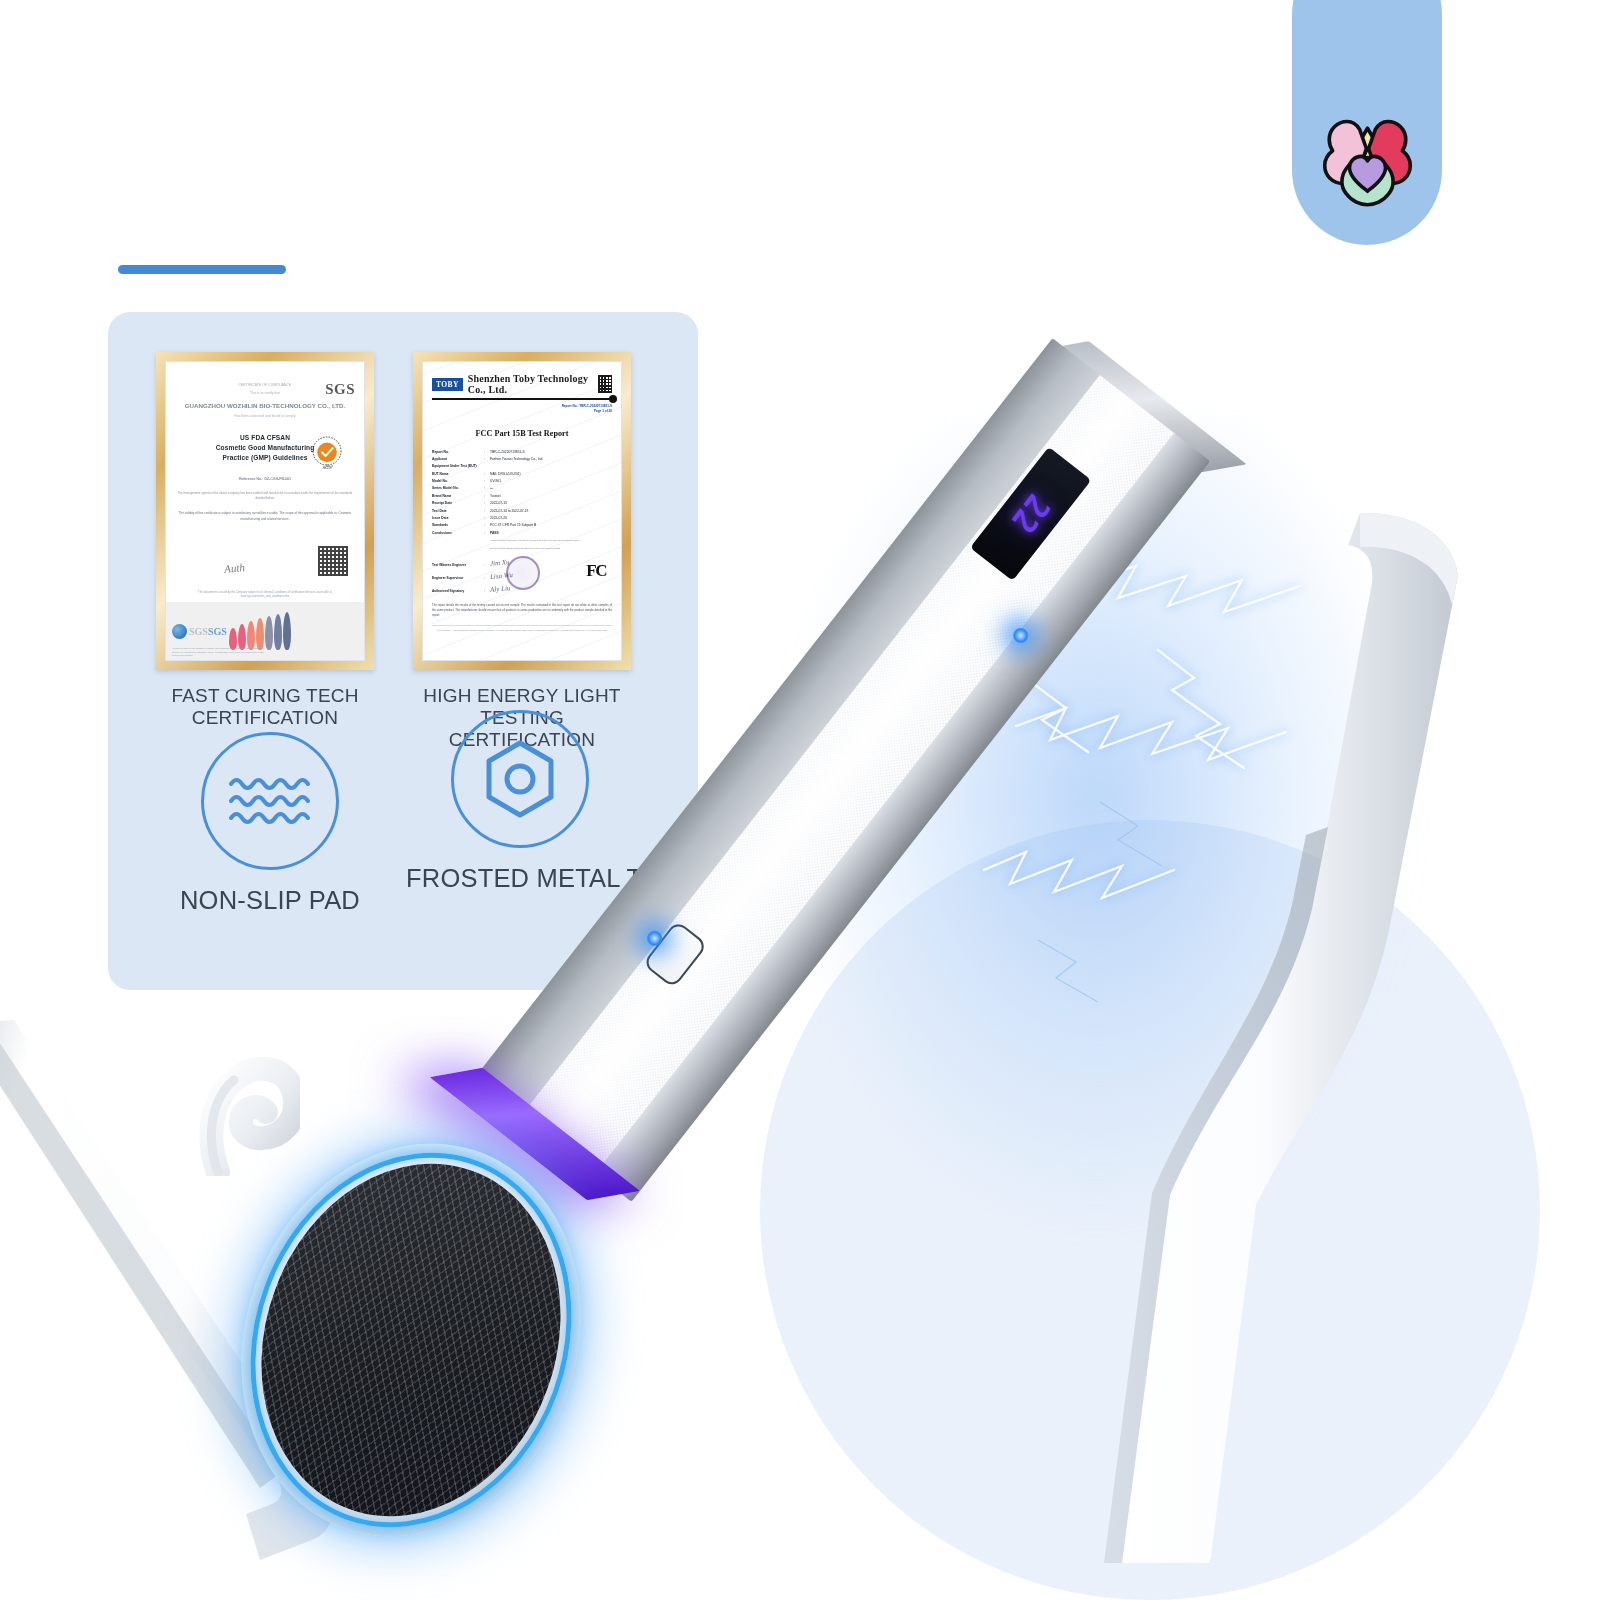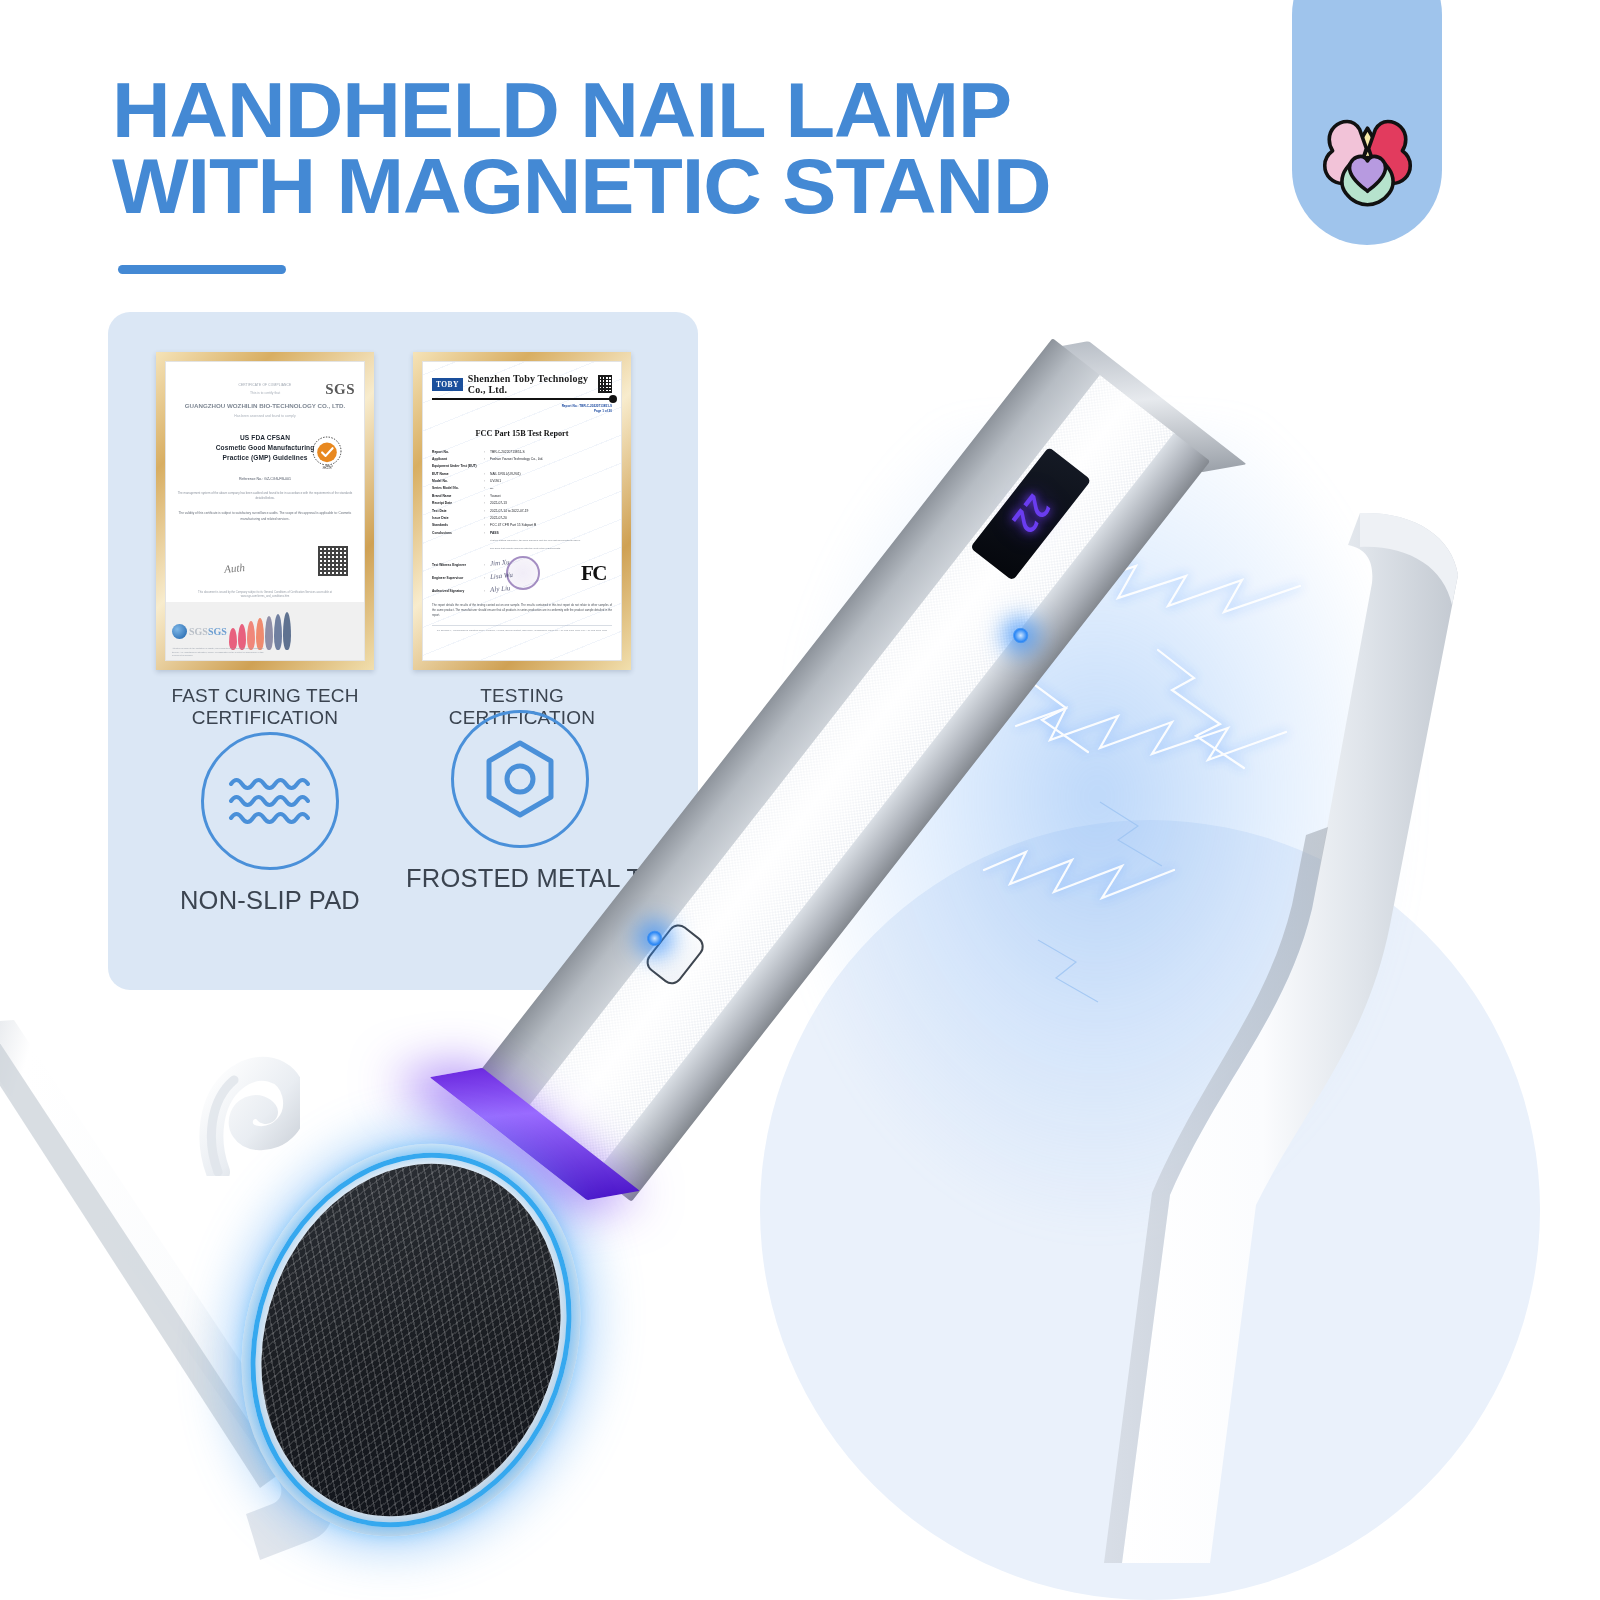--- a/index.html
+++ b/index.html
@@ -128,21 +128,21 @@
   .rep-note { font-size:2.5px; color:#7b828c; line-height:1.75; margin:4px 0 0 58px; }
   .rep-sigs { margin-top:7px; display:flex; flex-direction:column; gap:5px; position:relative; }
   .rep-sig { display:flex; font-size:3.2px; color:#16181c; align-items:flex-end; }
   .rep-hand { font-family:"Liberation Serif",serif; font-style:italic; font-size:7px;
      color:#2a2f55; opacity:.78; transform:rotate(-5deg); }
   .rep-stamp {
     position:absolute; left:74px; top:-3px; width:34px; height:34px; border-radius:50%;
     border:2px solid #6e4a9e; opacity:.62;
     background:radial-gradient(circle,rgba(150,120,200,.22),rgba(110,74,158,.07));
   }
-  .fcc-mark { position:absolute; right:6px; top:2px; font-size:21px; font-weight:bold;
+  .fcc-mark { position:absolute; right:6px; top:2px; font-size:17px; font-weight:bold;
      color:#111; font-family:"Liberation Serif",serif; letter-spacing:-1.5px; }
   .rep-disc { font-size:2.8px; color:#4a5058; line-height:1.85; margin-top:10px; text-align:justify; }
   .rep-foot { font-size:2.4px; color:#8b929c; line-height:1.7; text-align:center; margin-top:7px;
      border-top:1px solid #d8dde4; padding-top:3px; }
   .rep-wm { position:absolute; inset:0; pointer-events:none; opacity:.13;
      background-image:
        repeating-linear-gradient(-22deg, rgba(60,110,190,.55) 0 1px, transparent 1px 26px);
   }
 
   .cert-caption {
@@ -278,24 +278,20 @@
       <path d="M60 34 L74 58 L60 76 L46 58 Z" fill="#f6e9a8"></path>
       <path d="M36 63 L60 52 L72 76 L48 86 Z" fill="#f6e9a8"></path>
       <path d="M84 63 L60 52 L48 76 L72 86 Z" fill="#f6e9a8"></path>
       <path d="M42 28c-9 0-16 7-16 16 0 4 1 7 3 10-4 3-7 8-7 13 0 9 7 16 16 16 6 0 12-4 14-10l7-21-6-17c-3-5-7-7-11-7z" fill="#f2c3d8"></path>
       <path d="M78 28c9 0 16 7 16 16 0 4-1 7-3 10 4 3 7 8 7 13 0 9-7 16-16 16-6 0-12-4-14-10l-7-21 6-17c3-5 7-7 11-7z" fill="#e23b5e"></path>
       <path d="M60 60c-8 0-15 4-19 10-5 7-5 16 0 22 5 7 13 10 19 10s14-3 19-10c5-6 5-15 0-22-4-6-11-10-19-10z" fill="#b6e3cd"></path>
       <path d="M60 90c-2-2-16-11-16-21 0-6 5-10 10-10 3 0 5 2 6 4 1-2 3-4 6-4 5 0 10 4 10 10 0 10-14 19-16 21z" fill="#b79ae0"></path>
     </g>
   </svg>
 
-  <div id="title-block">
-    <div class="title-line">HANDHELD NAIL LAMP</div>
-    <div class="title-line">WITH MAGNETIC STAND</div>
-  </div>
   <div id="title-rule"></div>
 
   <div id="info-panel">
 
     <div class="cert-wrap" id="cert-0">
       <div class="cert-frame">
         <div class="cert-inner">
           <div class="sgs-brand">SGS</div>
           <div class="sgs-tiny">CERTIFICATE OF COMPLIANCE</div>
           <div class="sgs-sub">This is to certify that</div>
@@ -441,20 +437,21 @@
               <span class="rep-c">:</span>
               <span class="rep-hand">Aly Liu</span>
             </div>
           </div>
 
           <div class="rep-disc">The report details the results of the testing carried out on one sample. The results contained in this test report do not relate to other samples of the same product. The manufacturer should ensure that all products in series production are in conformity with the product sample detailed in the report.</div>
           <div class="rep-foot">1/F Building 4, Xinhongsheng Industrial Zone, Longzhu, Xixiang, Bao'an District, Shenzhen, Guangdong, China     Tel: +86 755-8888-8817     Fax: +86 755-8888-8816</div>
         </div>
       </div>
       <div class="cert-caption">
+        <div>HIGH ENERGY LIGHT</div>
         <div>TESTING CERTIFICATION</div>
       </div>
     </div>
 
     <div class="feature" id="feature-0">
       <div class="feature-circle">
         <svg width="86" height="58" viewBox="0 0 86 58">
           <g fill="none" stroke="#4a90d9" stroke-width="4" stroke-linecap="round">
             <path d="M4 12 q5.5 -8 11 0 t11 0 t11 0 t11 0 t11 0 t11 0 t11 0"></path>
             <path d="M4 29 q5.5 -8 11 0 t11 0 t11 0 t11 0 t11 0 t11 0 t11 0"></path>

